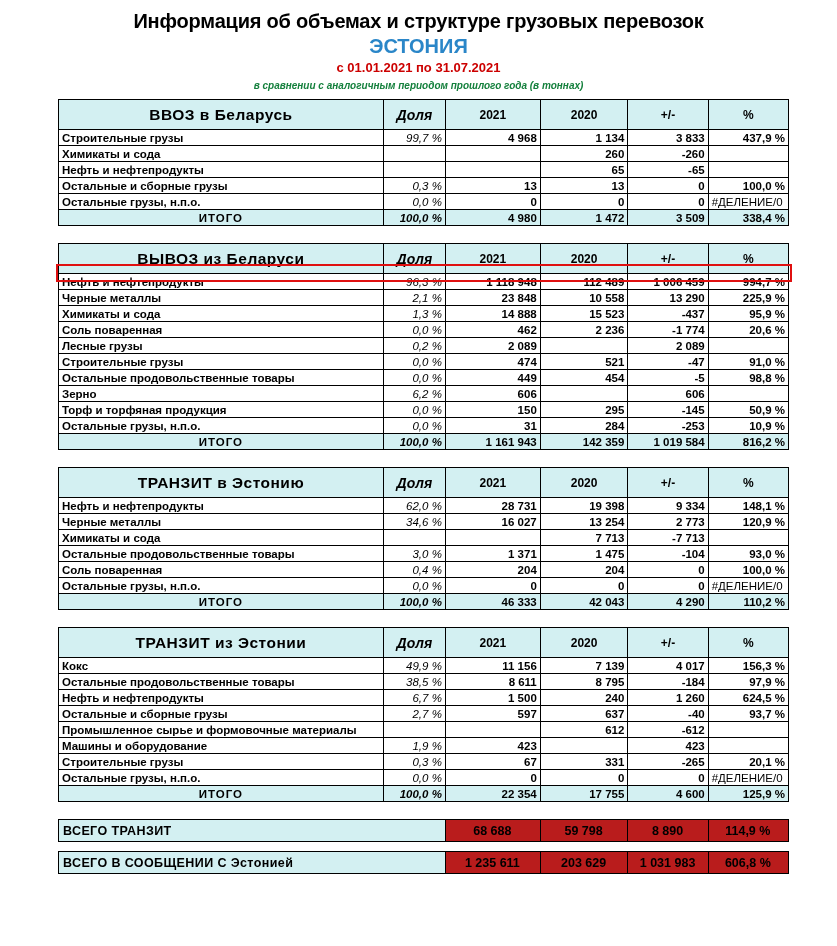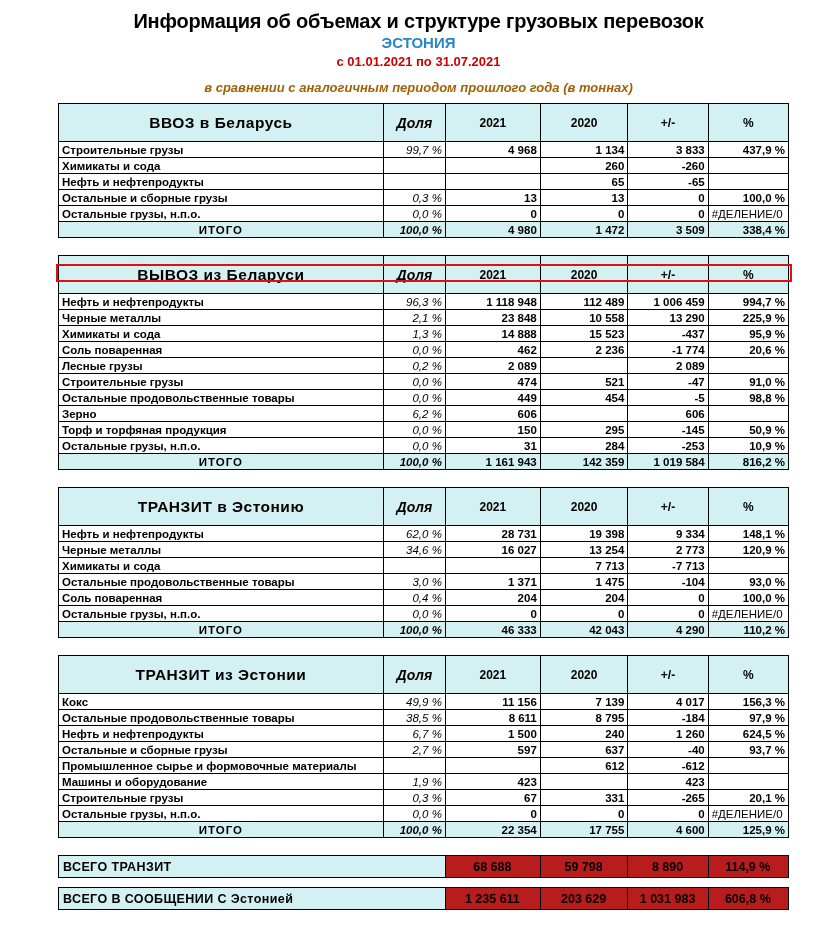--- a/index.html
+++ b/index.html
@@ -20,38 +20,38 @@
     padding-top: 10px;
   }
   .title-main {
     font-size: 20px;
     font-weight: bold;
     color: #000000;
     line-height: 1.15;
     letter-spacing: -0.2px;
   }
   .title-country {
-    font-size: 15px;
+    font-size: 20px;
     font-weight: bold;
     color: #2a86c8;
     line-height: 1.2;
     margin-top: 1px;
   }
   .title-period {
     font-size: 13px;
     font-weight: bold;
     color: #cc0000;
     margin-top: 2px;
   }
   .title-note {
-    font-size: 13px;
+    font-size: 10px;
     font-style: italic;
     font-weight: bold;
-    color: #a16207;
-    margin-top: 11px;
+    color: #15803d;
+    margin-top: 5px;
   }
 
   .tables {
     padding: 8px 48px 0 58px;
   }
 
   table.grid {
     border-collapse: collapse;
     width: 100%;
     margin-bottom: 17px;
@@ -68,21 +68,21 @@
     background: #ffffff;
     overflow: hidden;
     white-space: nowrap;
   }
 
   
   tr.hdr td {
     background: #d3f0f2;
     font-weight: bold;
     text-align: center;
-    height: 38px;
+    height: 30px;
     font-size: 12px;
   }
   tr.hdr td.cat {
     font-size: 15.5px;
     letter-spacing: 0.5px;
     text-align: center;
   }
   tr.hdr td.share { font-style: italic; font-weight: bold; font-size: 14px; }
 
   

